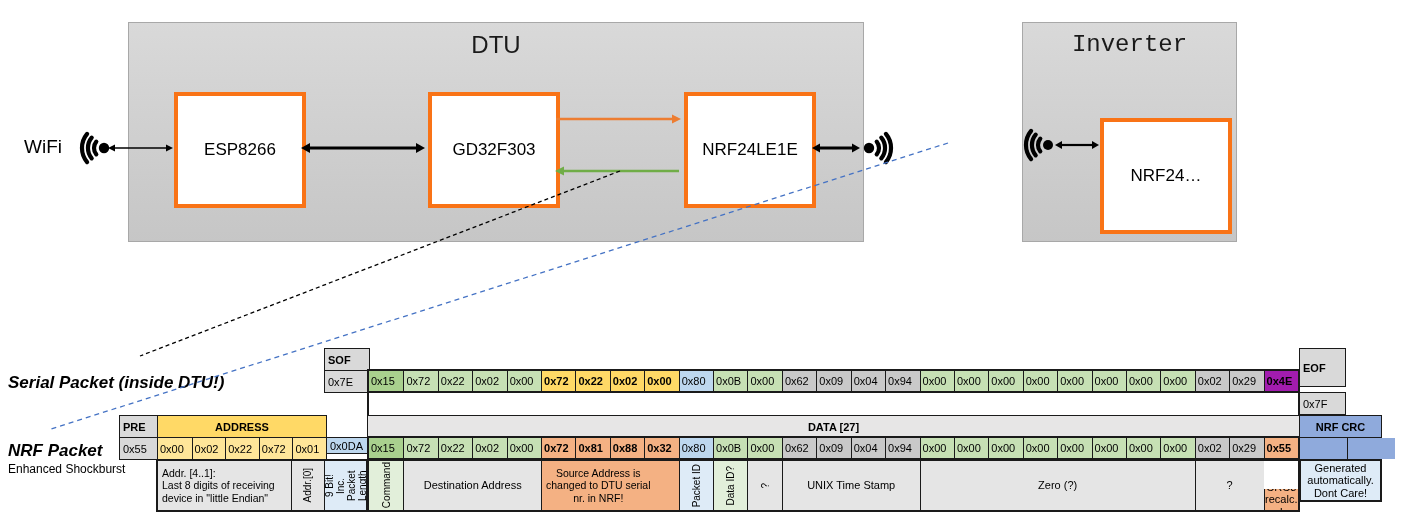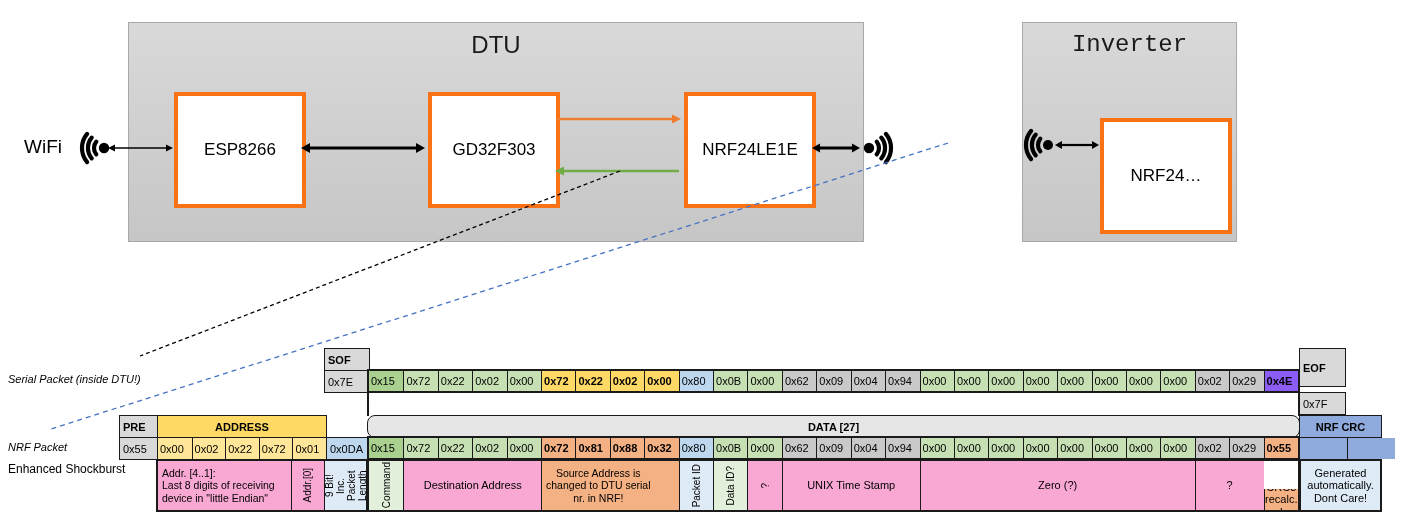--- a/index.html
+++ b/index.html
@@ -6,21 +6,21 @@
   #page{position:relative;width:1406px;height:523px;background:#fff;overflow:hidden;
         font-family:"Liberation Sans",sans-serif;color:#000;}
   .graybox{position:absolute;background:linear-gradient(180deg,#d9d9d9 0%,#c6c6c6 100%);
            border:1px solid #a8a8a8;}
   .boxtitle{position:absolute;left:0;width:100%;text-align:center;top:8px;font-size:24px;color:#1a1a1a;}
   .chip{position:absolute;background:#fff;border:4px solid #f97316;display:flex;align-items:center;
         justify-content:center;font-size:17px;}
   .wifi-label{position:absolute;font-size:19px;}
   svg.overlay{position:absolute;left:0;top:0;pointer-events:none;z-index:6;}
   
-  .rowlabel{position:absolute;font-size:11px;font-weight:normal;font-style:italic;white-space:nowrap;}
+  .rowlabel{position:absolute;font-size:17px;font-weight:bold;font-style:italic;white-space:nowrap;}
   .sublabel{position:absolute;font-size:12px;white-space:nowrap;}
   .hdr,.val{position:absolute;box-sizing:border-box;border:1px solid #1a1a1a;font-size:11px;
             display:flex;align-items:center;padding-left:3px;white-space:nowrap;}
   .hdr{font-weight:600;}
   .hdr.center{justify-content:center;padding-left:0;}
   .grid{position:absolute;box-sizing:border-box;display:grid;}
   .grid.thick{border:2px solid #1a1a1a;}
   .grid.thin{border:1px solid #1a1a1a;}
   .grid>div{border-left:1px solid #1a1a1a;box-sizing:border-box;overflow:hidden;}
   .grid>div:first-child{border-left:none;}
@@ -29,24 +29,24 @@
   .acell{font-size:11px;line-height:12.5px;display:flex;align-items:center;justify-content:center;
          text-align:center;white-space:pre-line;padding:1px;}
   .acell.left{justify-content:flex-start;text-align:left;padding-left:4px;font-size:10.5px;}
   .acell .rot{writing-mode:vertical-rl;transform:rotate(180deg);font-size:10px;line-height:11px;
               white-space:pre-line;text-align:center;}
   .bridge{position:absolute;width:2px;background:#1a1a1a;}
   .bg-gray_header{background:#D9D9D9;} .bg-gray_light{background:#E7E6E6;}
   .bg-gray_byte{background:#C9C9C9;}  .bg-green_dark{background:#A9D08E;}
   .bg-green{background:#C6E0B4;}      .bg-green_tint{background:#E2EFDA;}
   .bg-yellow_header{background:#FFD966;text-align:right;} .bg-yellow{background:#FFE699;}
-  .bg-yellow_bold{background:#FFD966;}   .bg-amber{background:#8b5cf6;}
+  .bg-yellow_bold{background:#FFD966;}   .bg-amber{background:#a21caf;}
   .bg-blue{background:#BDD7EE;}       .bg-blue_med{background:#8FAADC;padding-left:47px;}
   .bg-blue_tint{background:#DEEBF7;}  .bg-salmon{background:#F4B183;}
-  .bg-white{background:#f9a8d4;}
+  .bg-white{background:#e5e5e5;}
 </style>
 </head>
 <body>
 
 <div id="page">
 
   <div class="graybox" style="left:128px;top:22px;width:734px;height:218px;">
     <div class="boxtitle">DTU</div>
   </div>
   <div class="graybox" style="left:1022px;top:22px;width:213px;height:218px;font-family:Liberation Mono, monospace;">
@@ -168,23 +168,23 @@
   <div class="hdr center bg-yellow_header" style="left:157px;top:415px;width:170px;height:23px;">ADDRESS</div>
   <div class="grid thin" id="nrf-address-values" style="left:157px;top:437px;width:170px;height:23px;grid-template-columns:repeat(5,1fr);">
       <div class="bcell bg-yellow">0x00</div>
       <div class="bcell bg-yellow">0x02</div>
       <div class="bcell bg-yellow">0x22</div>
       <div class="bcell bg-yellow">0x72</div>
       <div class="bcell bg-yellow">0x01</div>
     </div>
 
   <div class="hdr bg-blue" style="left:326px;top:415px;width:42px;height:23px;margin-top:45px;">PCF</div>
-  <div class="val bg-blue" style="left:326px;top:437px;width:42px;height:23px;">0x0DA</div>
-
-  <div class="hdr center bg-gray_light" style="left:367px;top:415px;width:933px;height:23px;border-radius:8px;">DATA [27]</div>
+  <div class="val bg-blue" style="left:326px;top:437px;width:42px;height:17px;">0x0DA</div>
+
+  <div class="hdr center bg-gray_light" style="left:367px;top:415px;width:933px;height:23px;">DATA [27]</div>
   <div class="grid thick" id="nrf-bytes" style="left:367px;top:436px;width:933px;height:24px;grid-template-columns:repeat(27,1fr);">
       <div class="bcell bg-green_dark">0x15</div>
       <div class="bcell bg-green">0x72</div>
       <div class="bcell bg-green">0x22</div>
       <div class="bcell bg-green">0x02</div>
       <div class="bcell bg-green">0x00</div>
       <div class="bcell bg-salmon bold">0x72</div>
       <div class="bcell bg-salmon bold">0x81</div>
       <div class="bcell bg-salmon bold">0x88</div>
       <div class="bcell bg-salmon bold">0x32</div>
@@ -232,18 +232,18 @@
       <div class="acell bg-blue_tint" style="grid-column: span 1;"><span class="rot">Packet ID</span></div>
       <div class="acell bg-green_tint" style="grid-column: span 1;"><span class="rot">Data ID?</span></div>
       <div class="acell bg-white" style="grid-column: span 1;"><span class="rot">?</span></div>
       <div class="acell bg-white" style="grid-column: span 4;">UNIX Time Stamp</div>
       <div class="acell bg-white" style="grid-column: span 8;">Zero (?)</div>
       <div class="acell bg-white" style="grid-column: span 2;">?</div>
       <div class="acell bg-salmon" style="grid-column: span 1; margin-top: 28px;">CRC8
 recalc.
 !</div>
     </div>
-  <div class="grid thick" id="ann-crc" style="left:1299px;top:459px;width:83px;height:53px;grid-template-columns:repeat(2,1fr);">
+  <div class="grid thick" id="ann-crc" style="left:1299px;top:459px;width:83px;height:43px;grid-template-columns:repeat(2,1fr);">
       <div class="acell bg-blue_tint" style="grid-column: span 2;">Generated
 automatically.
 Dont Care!</div>
     </div>
 </div>
 
 </body></html>

